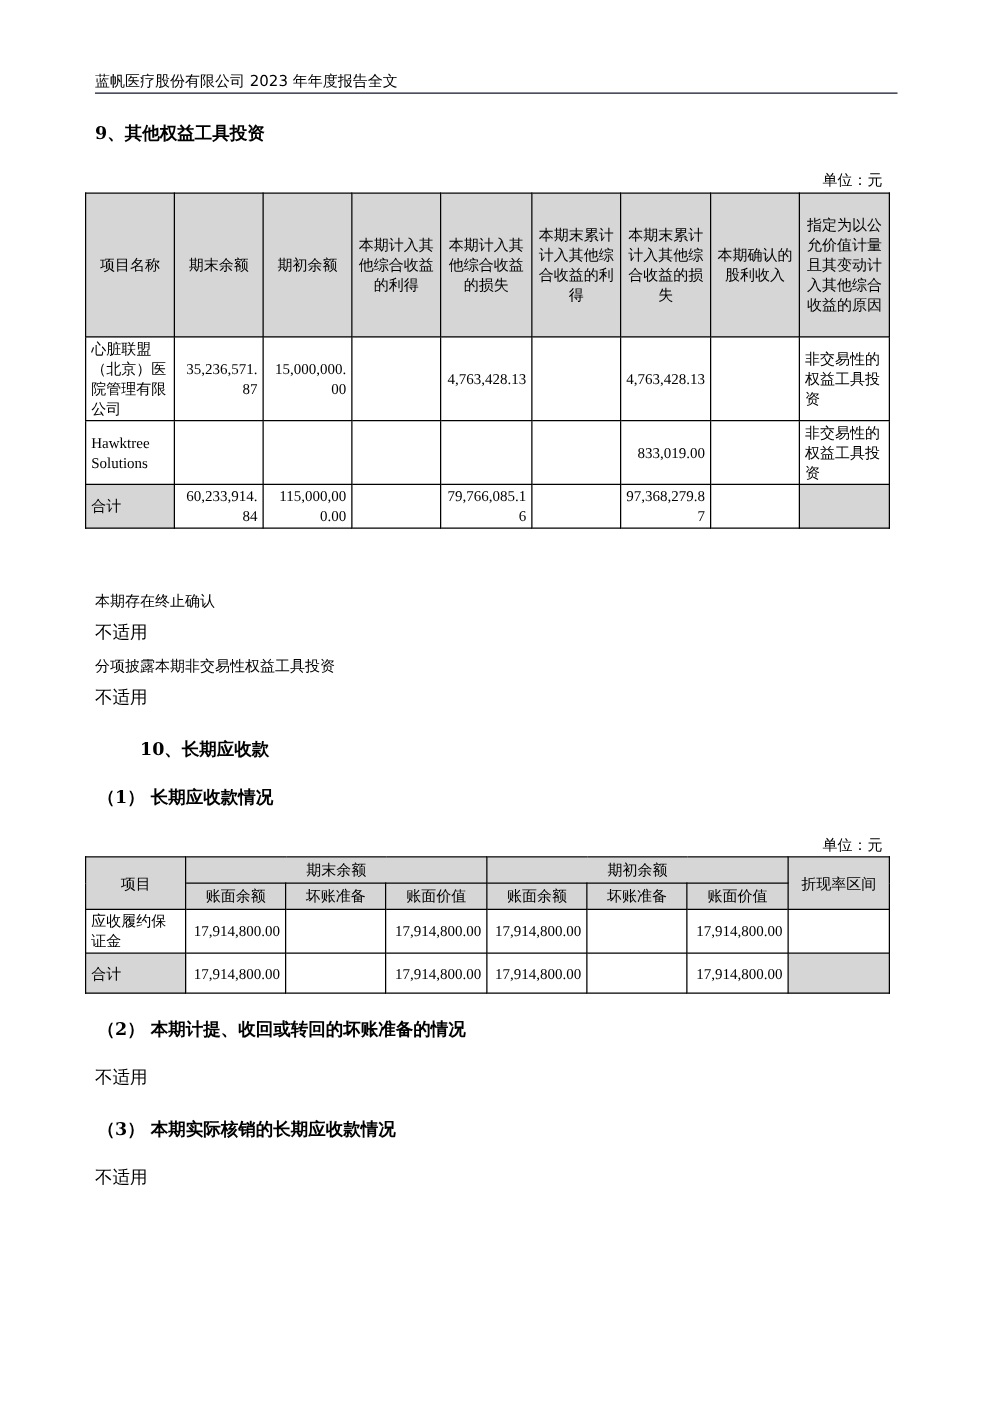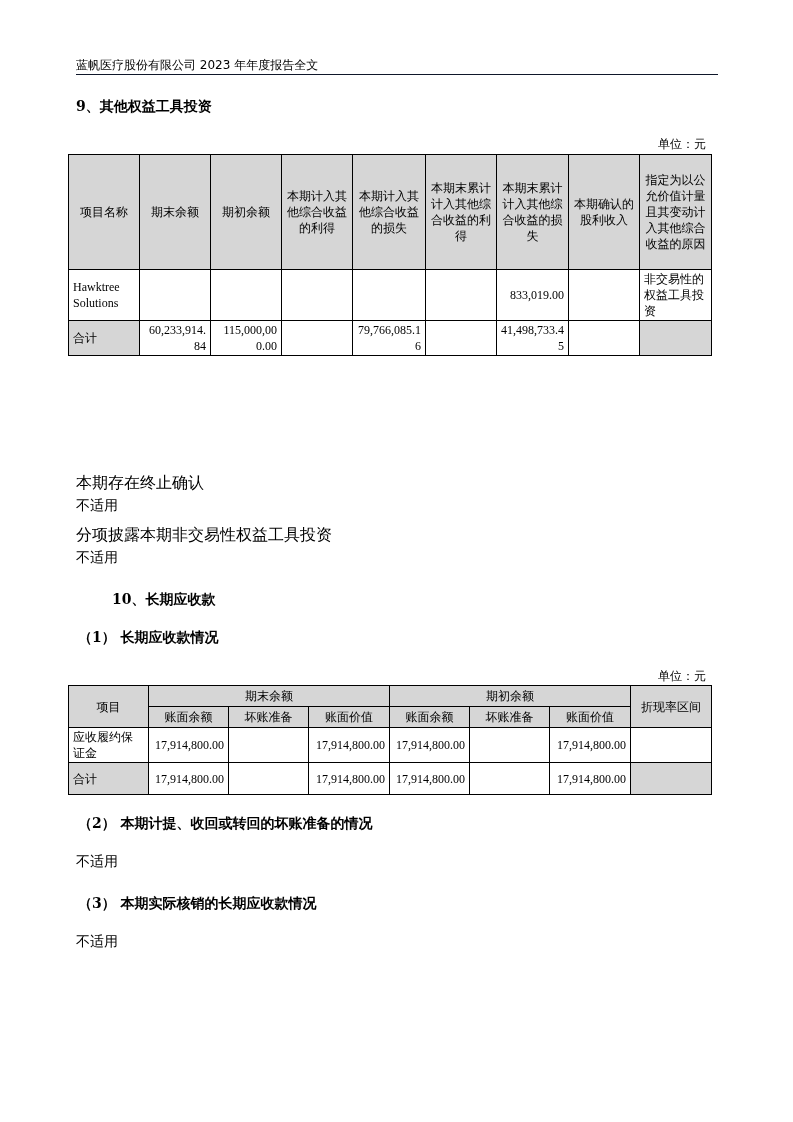--- a/index.html
+++ b/index.html
@@ -3,21 +3,21 @@
 <meta charset="utf-8">
 <style>
   html, body { margin: 0; padding: 0; background: #ffffff; }
   body { width: 793px; height: 1122px; position: relative; overflow: hidden;
          font-family: "DejaVu Sans", sans-serif; color: #000; }
   .header { position: absolute; left: 76px; right: 75px; top: 56px; height: 18px;
             border-bottom: 1px solid #0f172a; font-size: 12px; line-height: 18px; }
   .abs { position: absolute; }
   .h2 { font-weight: bold; font-size: 14px; font-family: "DejaVu Serif", serif; }
   .unit { font-size: 12px; }
-  .body-small { font-size: 16px; }
+  .body-small { font-size: 12px; }
   .body-text { font-size: 14px; }
   table.t { position: absolute; border-collapse: collapse; table-layout: fixed;
             font-size: 12px; border: 1.5px solid #000; }
   table.t td { border: 1px solid #000; padding: 1px 4px; line-height: 16px; vertical-align: middle; }
   td.hd { background: #d6d6d6; text-align: center; }
   td.num { text-align: right; font-family: "Liberation Serif", serif; font-size: 12px; word-break: break-all; }
   td.name { text-align: left; }
   td.gray { background: #d6d6d6; }
   td.en { font-family: "Liberation Serif", serif; font-size: 12px; }
 </style>
@@ -48,39 +48,50 @@
     <td class="hd">项目名称</td>
     <td class="hd">期末余额</td>
     <td class="hd">期初余额</td>
     <td class="hd">本期计入其他综合收益的利得</td>
     <td class="hd">本期计入其他综合收益的损失</td>
     <td class="hd">本期末累计计入其他综合收益的利得</td>
     <td class="hd">本期末累计计入其他综合收益的损失</td>
     <td class="hd">本期确认的股利收入</td>
     <td class="hd">指定为以公允价值计量且其变动计入其他综合收益的原因</td>
   </tr>
+  <tr style="height:64px">
+    <td class="name">心脏联盟（北京）医院管理有限公司</td>
+    <td class="num">35,236,571.87</td>
+    <td class="num">15,000,000.00</td>
+    <td class="num"></td>
+    <td class="num">4,763,428.13</td>
+    <td class="num"></td>
+    <td class="num">4,763,428.13</td>
+    <td class="num"></td>
+    <td class="name">非交易性的权益工具投资</td>
+  </tr>
   <tr style="height:48px">
     <td class="name en">Hawktree Solutions</td>
     <td class="num"></td>
     <td class="num"></td>
     <td class="num"></td>
     <td class="num"></td>
     <td class="num"></td>
     <td class="num">833,019.00</td>
     <td class="num"></td>
     <td class="name">非交易性的权益工具投资</td>
   </tr>
   <tr style="height:32px">
     <td class="hd name" style="text-align:left">合计</td>
     <td class="num">60,233,914.84</td>
     <td class="num">115,000,000.00</td>
     <td class="num"></td>
     <td class="num">79,766,085.16</td>
     <td class="num"></td>
-    <td class="num">41,498,733.45</td>
+    <td class="num">97,368,279.87</td>
     <td class="num"></td>
     <td class="gray"></td>
   </tr>
 </tbody>
   </table>
 
 <div class="abs body-small" style="left:76px; top:473px;">本期存在终止确认</div>
 <div class="abs body-text" style="left:76px; top:497px;">不适用</div>
 <div class="abs body-small" style="left:76px; top:525px;">分项披露本期非交易性权益工具投资</div>
 <div class="abs body-text" style="left:76px; top:549px;">不适用</div>

